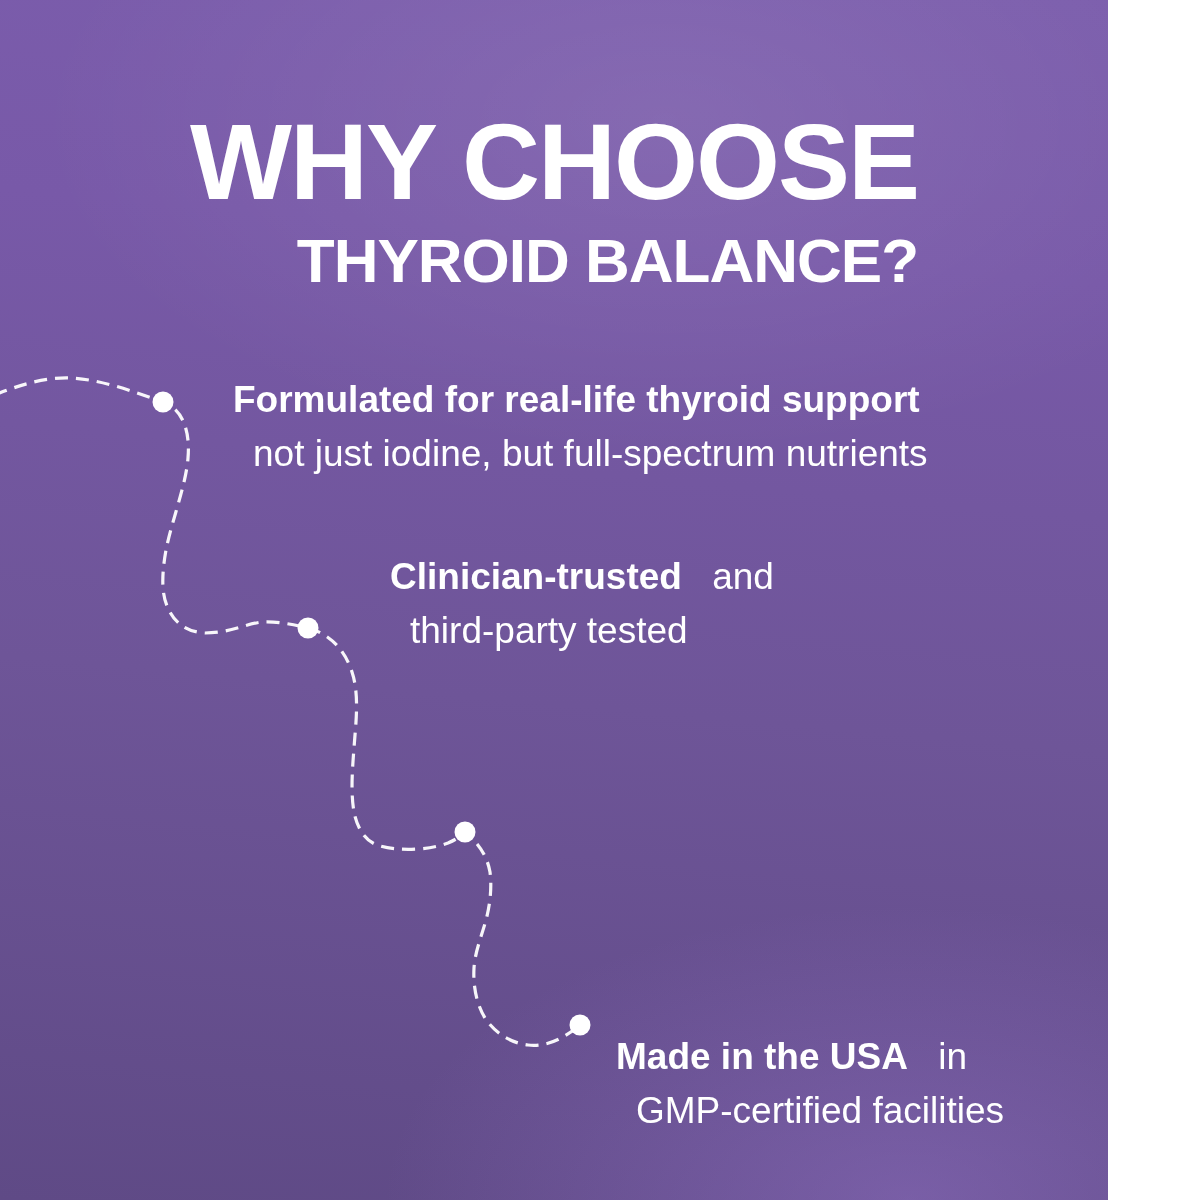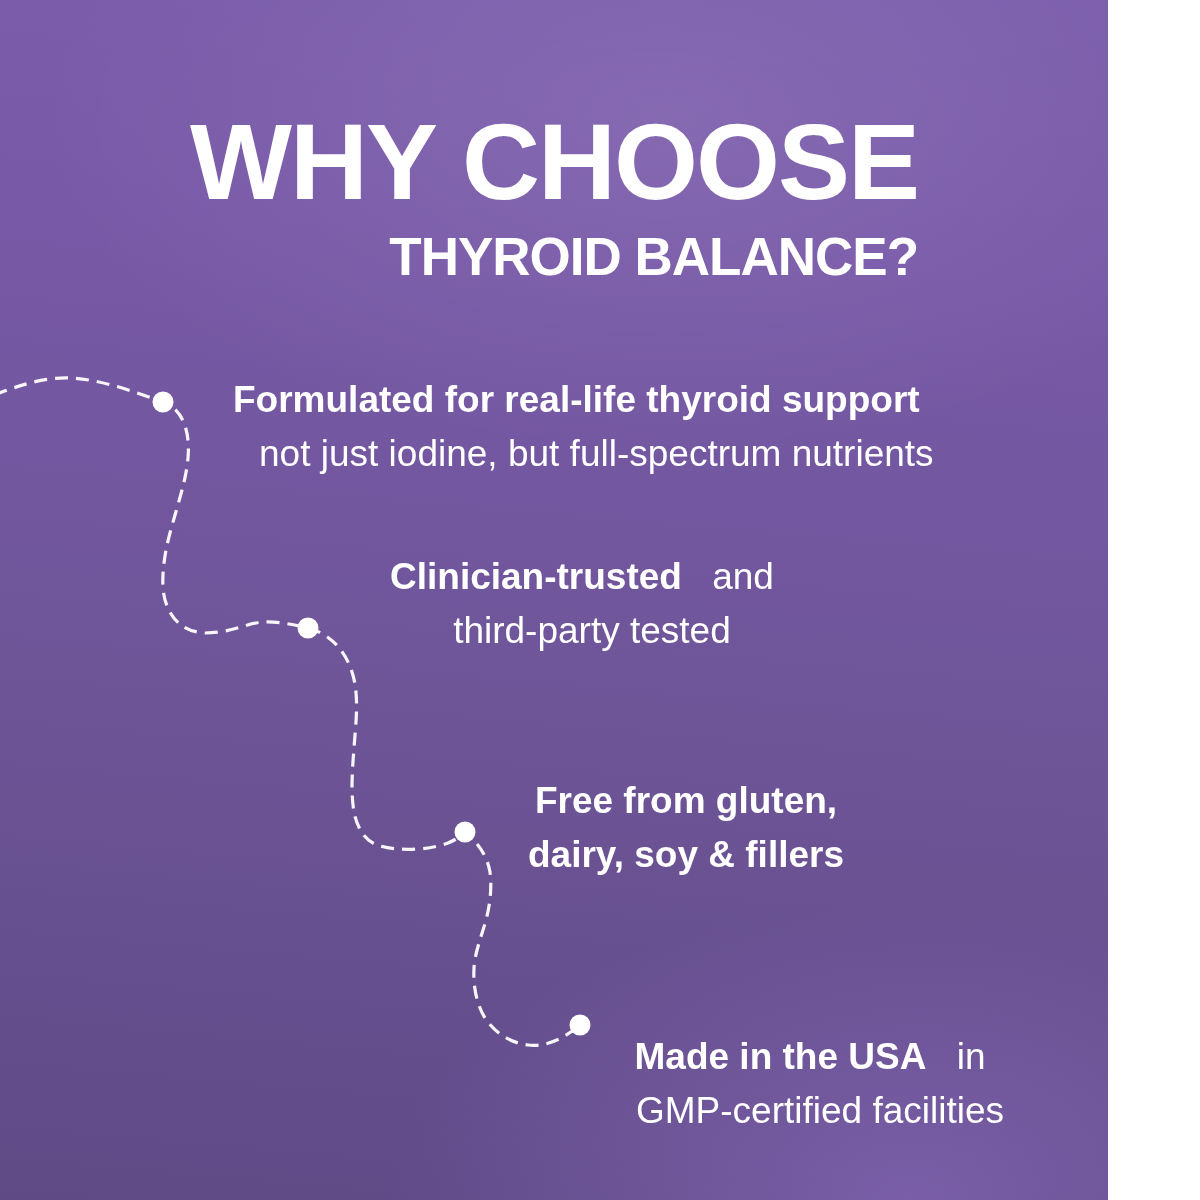--- a/index.html
+++ b/index.html
@@ -54,33 +54,32 @@
   }
   .title-wrap h1 {
     font-size: 108px;
     line-height: 1;
     font-weight: 700;
     letter-spacing: -2px;
     text-align: center;
   }
   .title-wrap h2 {
     margin-top: 14px;
-    font-size: 53px;
+    font-size: 62px;
     line-height: 1;
     font-weight: 700;
     letter-spacing: -1px;
   }
 
   .benefit {
     position: absolute;
     color: var(--text);
     font-size: 37px;
     line-height: 54px;
     white-space: nowrap;
-    text-align: center;
   }
   .benefit .b { font-weight: 700; }
   .benefit .r { font-weight: 400; margin-left: 20px; }
 
   .benefit-1 { left: 233px; top: 373px; }
   .benefit-2 { left: 390px; top: 550px; }
   .benefit-3 { left: 528px; top: 774px; }
   .benefit-4 { left: 616px; top: 1030px; }
 </style>
 </head>
@@ -124,23 +123,19 @@
   <div class="benefit benefit-1">
     <div class="line"><span class="b">Formulated for real-life thyroid support</span><span class="r"></span></div>
     <div class="line"><span class="b"></span><span class="r">not just iodine, but full-spectrum nutrients</span></div>
   </div>
 
   <div class="benefit benefit-2">
     <div class="line"><span class="b">Clinician-trusted</span><span class="r"> and</span></div>
     <div class="line"><span class="b"></span><span class="r">third-party tested</span></div>
   </div>
 
-  <div class="benefit benefit-3">
-    <div class="line"><span class="b">Free from gluten,</span><span class="r"></span></div>
-    <div class="line"><span class="b">dairy, soy &amp; fillers</span><span class="r"></span></div>
-  </div>
 
   <div class="benefit benefit-4">
     <div class="line"><span class="b">Made in the USA</span><span class="r"> in</span></div>
     <div class="line"><span class="b"></span><span class="r">GMP-certified facilities</span></div>
   </div>
 
 </div>
 
 </body></html>

